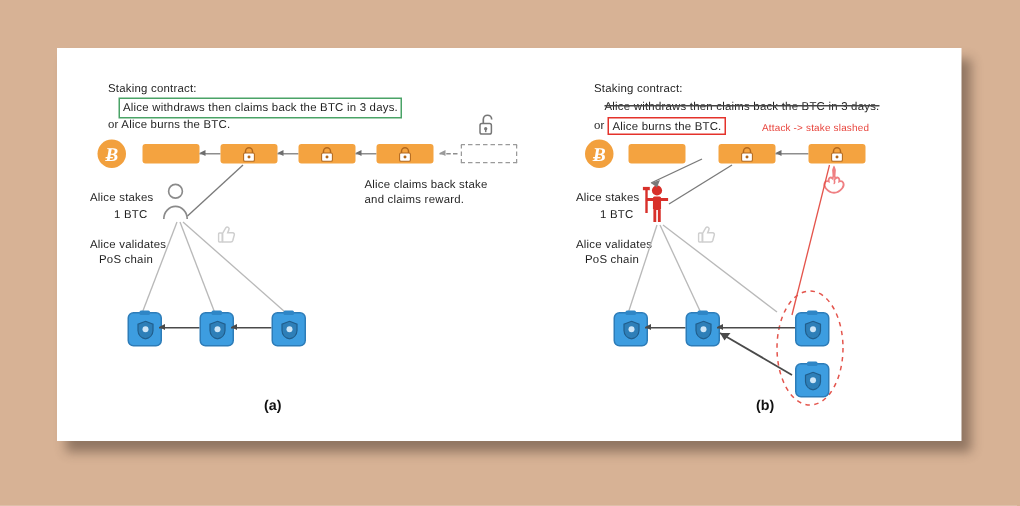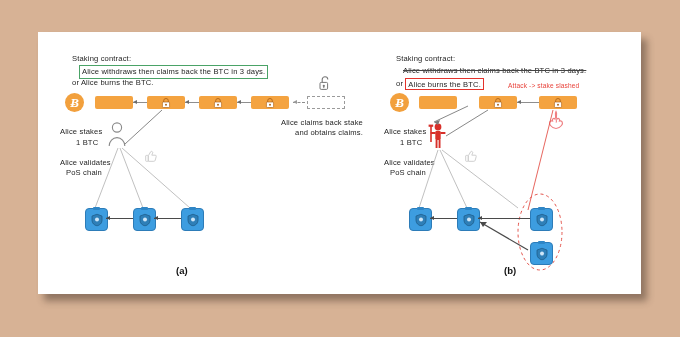--- a/index.html
+++ b/index.html
@@ -29,21 +29,21 @@
 
   
   .txt {
     position: absolute;
     font-size: 7.6px;
     line-height: 10px;
     color: #1e1e1e;
     white-space: pre;
     letter-spacing: 0.02em;
   }
-  .txt.center { text-align: right; }
+  .txt.center { text-align: left; }
   .caption {
     position: absolute;
     font-size: 9.5px;
     font-weight: bold;
     color: #111;
   }
   .strike { text-decoration: line-through; text-decoration-color:#444; }
   .boxed-green {
     border: 1px solid #4aa367;
     padding: 0.5px 2px 1px 2px;
@@ -178,21 +178,21 @@
       <div class="oblock dashed" style="left:269px; top:64px;"></div>
 
       <svg style="position:absolute; left:281px; top:44px; width:12px; height:15px;" viewBox="0 0 12 15">
         <path d="M3.2 6.6 V3.6 a2.8 2.8 0 0 1 5.6 0" fill="none" stroke="#777" stroke-width="1.1"></path>
         <rect x="1" y="6.4" width="7.6" height="7" rx="1.2" fill="none" stroke="#777" stroke-width="1"></rect>
         <circle cx="4.8" cy="9.8" r="1.1" fill="#777"></circle>
         <rect x="4.3" y="9.8" width="1" height="2.3" fill="#777"></rect>
       </svg>
 
       <div class="txt center" style="left:205px; top:86px; width:120px;">Alice claims back stake</div>
-      <div class="txt center" style="left:205px; top:96px; width:120px;">and obtains claims.</div>
+      <div class="txt center" style="left:205px; top:96px; width:120px;">and claims reward.</div>
 
       <div class="txt" style="left:22px; top:95px;">Alice stakes</div>
       <div class="txt" style="left:38px; top:106px;">1 BTC</div>
       <div class="txt" style="left:22px; top:126px;">Alice validates</div>
       <div class="txt" style="left:28px; top:136px;">PoS chain</div>
 
       <svg class="person" style="left:68px; top:90px; width:22px; height:26px;" viewBox="0 0 22 26">
         <circle cx="11" cy="5.5" r="4.6" fill="none" stroke="#8a8a8a" stroke-width="1.1"></circle>
         <path d="M3.2 24 a7.8 8.4 0 0 1 15.6 0" fill="none" stroke="#8a8a8a" stroke-width="1.1"></path>
       </svg>

